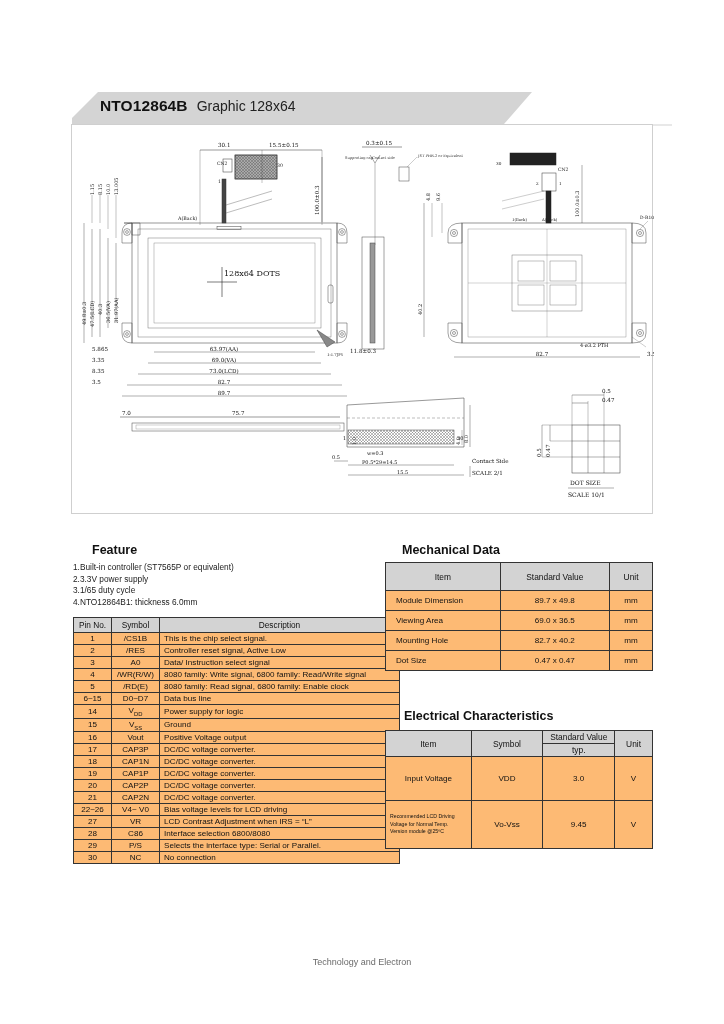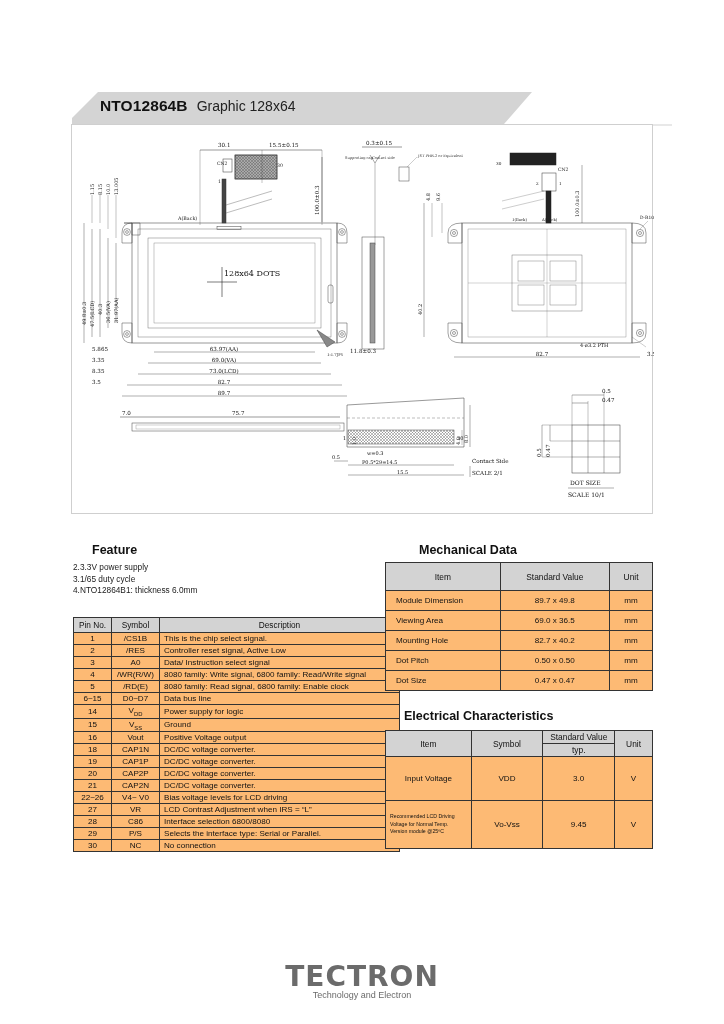--- a/index.html
+++ b/index.html
@@ -49,21 +49,21 @@
     background: #fff;
   }
   .dwg { position:absolute; left:0; top:0; width:582px; height:390px; }
 
   
   .sec-h {
     position: absolute;
     font-size: 12.5px; font-weight: bold; color: #111; margin-left: 19px;
   }
   #feature-heading { left: 73px; top: 543px; }
-  #mech-heading    { left: 400px; top: 543px; }
+  #mech-heading    { left: 383px; top: 543px; }
   #elec-heading    { left: 385px; top: 709px; }
 
   
   .feature-list {
     position: absolute; left: 73px; top: 562px;
     width: 290px;
     font-size: 8.3px; line-height: 11.6px; color: #1a1a1a;
   }
   .feature-list div { white-space: nowrap; }
 
@@ -361,20 +361,21 @@
   <text x="498" y="360" font-size="6" fill="#111" stroke="none">DOT SIZE</text>
   <line x1="496" y1="363" x2="542" y2="363" stroke="#333" stroke-width="0.4"></line>
   <text x="496" y="372" font-size="6" fill="#111" stroke="none">SCALE 10/1</text>
 
   </g>
 </svg>
 </div>
 
 <div class="sec-h" id="feature-heading">Feature</div>
 <div class="feature-list">
+  <div>1.Built-in controller (ST7565P or equivalent)</div>
   <div>2.3.3V power supply</div>
   <div>3.1/65 duty cycle</div>
   <div>4.NTO12864B1: thickness 6.0mm</div>
 </div>
 
 <table class="dt" id="pin-table">
   <colgroup>
       <col class="c1">
       <col class="c2">
       <col>
@@ -424,20 +425,25 @@
       </tr>
       <tr>
         <td class="c">15</td>
         <td class="c">V<sub>SS</sub></td>
         <td class="d">Ground</td>
       </tr>
       <tr>
         <td class="c">16</td>
         <td class="c">Vout</td>
         <td class="d">Positive Voltage output</td>
+      </tr>
+      <tr>
+        <td class="c">17</td>
+        <td class="c">CAP3P</td>
+        <td class="d">DC/DC voltage converter.</td>
       </tr>
       <tr>
         <td class="c">18</td>
         <td class="c">CAP1N</td>
         <td class="d">DC/DC voltage converter.</td>
       </tr>
       <tr>
         <td class="c">19</td>
         <td class="c">CAP1P</td>
         <td class="d">DC/DC voltage converter.</td>
@@ -501,25 +507,20 @@
         <td class="unit">mm</td>
       </tr>
       <tr>
         <td class="item">Viewing Area</td>
         <td class="val">69.0 x 36.5</td>
         <td class="unit">mm</td>
       </tr>
       <tr>
         <td class="item">Mounting Hole</td>
         <td class="val">82.7 x 40.2</td>
-        <td class="unit">mm</td>
-      </tr>
-      <tr>
-        <td class="item">Dot Pitch</td>
-        <td class="val">0.50 x 0.50</td>
         <td class="unit">mm</td>
       </tr>
       <tr>
         <td class="item">Dot Size</td>
         <td class="val">0.47 x 0.47</td>
         <td class="unit">mm</td>
       </tr>
     </tbody>
 </table>
 
@@ -552,15 +553,14 @@
       <tr>
         <td class="e-item-small" style="height: 48px;">Recommended LCD Driving Voltage for Normal Temp. Version module @25ºC</td>
         <td class="e-c">Vo-Vss</td>
         <td class="e-c">9.45</td>
         <td class="e-c">V</td>
       </tr>
     </tbody>
 </table>
 
 <div class="footer-logo">
-  <div class="brand">TECTRON</div>
   <div class="tagline">Technology and Electron</div>
 </div>
 
 </body></html>

